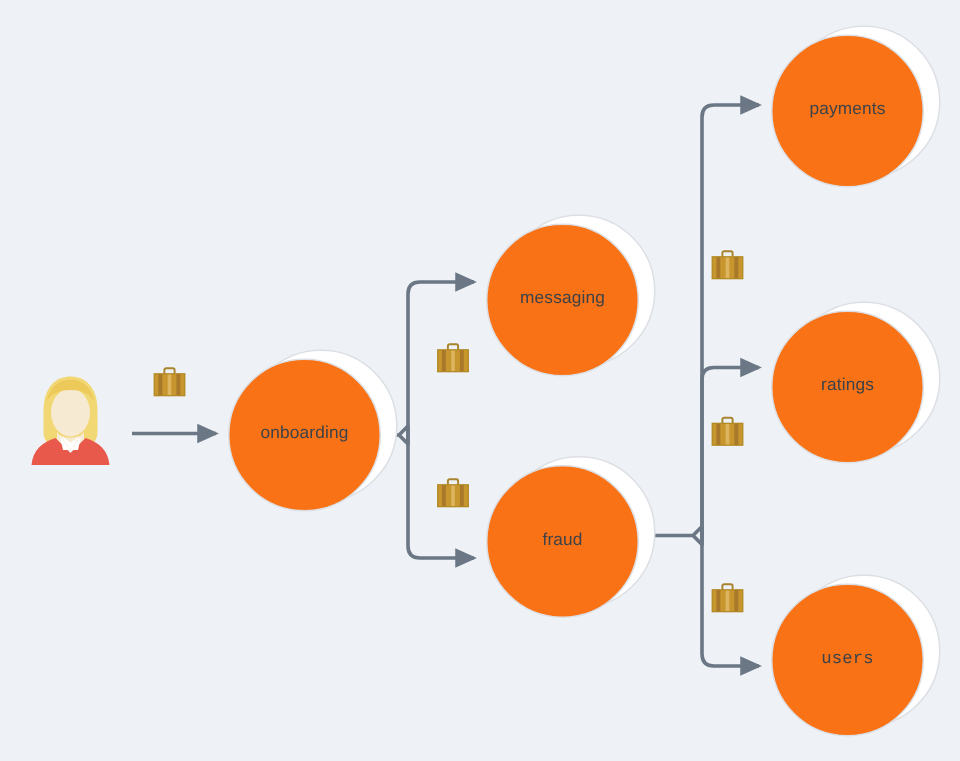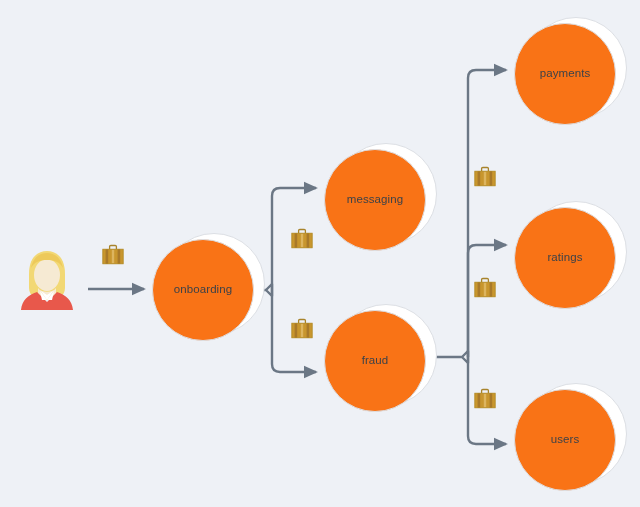--- a/index.html
+++ b/index.html
@@ -136,21 +136,21 @@
 
   <div class="node" style="left:565px; top:258px;">
     <div class="disc-back" style="left:-40px; top:-57px; width:102px; height:102px;"></div>
     <div class="disc-front" style="left:-51px; top:-51px; width:102px; height:102px;text-align:center;">
       <span class="node-label">ratings</span>
     </div>
   </div>
 
   <div class="node" style="left:565px; top:440px;">
     <div class="disc-back" style="left:-40px; top:-57px; width:102px; height:102px;"></div>
-    <div class="disc-front" style="left:-51px; top:-51px; width:102px; height:102px;">
+    <div class="disc-front" style="left:-51px; top:-51px; width:102px; height:102px;font-family:Liberation Mono, monospace;">
       <span class="node-label">users</span>
     </div>
   </div>
 
   <div class="briefcase" style="left:102px; top:244px;">
     <svg viewBox="0 0 22 21" width="22" height="21" xmlns="http://www.w3.org/2000/svg">
       <path d="M7.6,5.2 L7.6,2.6 C7.6,1.9 8.1,1.5 8.8,1.5 L13.2,1.5 C13.9,1.5 14.4,1.9 14.4,2.6 L14.4,5.2" fill="none" stroke="#a8842c" stroke-width="1.3"></path>
       <rect x="0.8" y="5.2" width="20.4" height="14.6" fill="#c8962e"></rect>
       <rect x="3.6" y="5.2" width="2.6" height="14.6" fill="#a8792a"></rect>
       <rect x="9.8" y="5.2" width="2.4" height="14.6" fill="#ddb55f"></rect>

